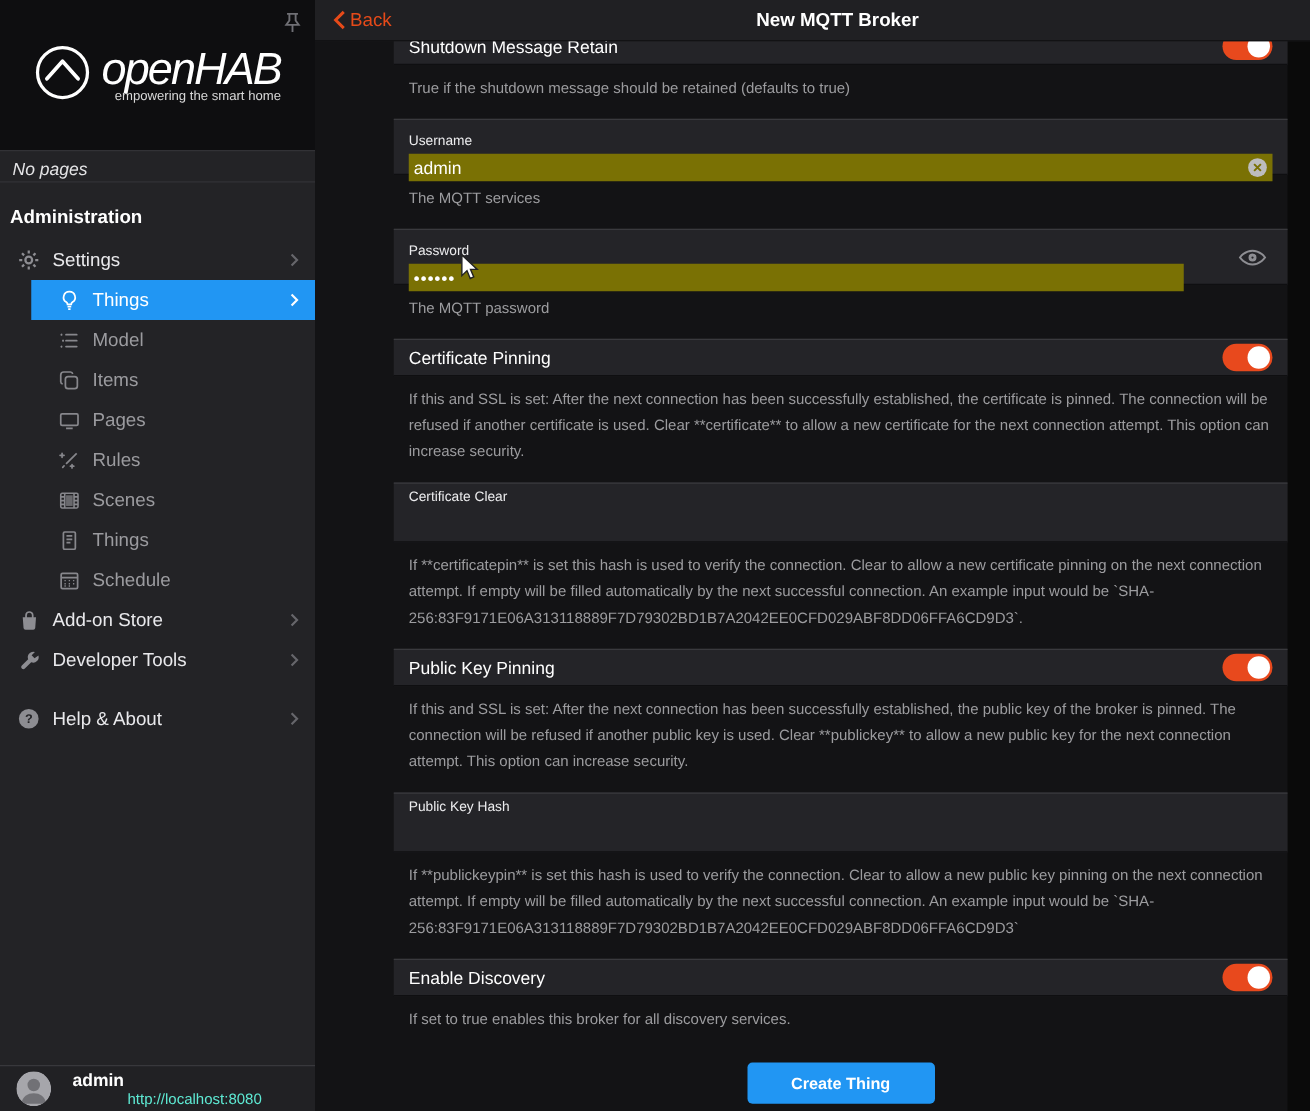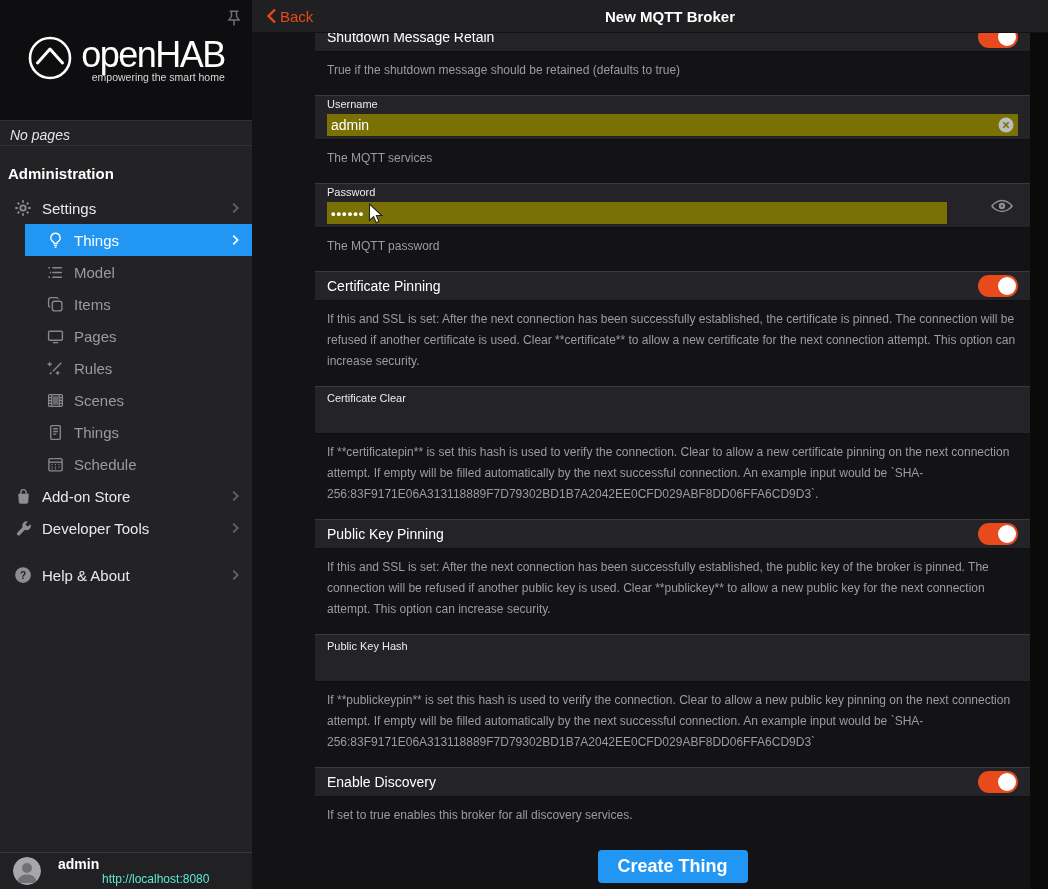--- a/index.html
+++ b/index.html
@@ -7,21 +7,21 @@
     font-family:"Liberation Sans","DejaVu Sans",sans-serif; }
 
   
   .sidebar { position:absolute; left:0; top:0; width:252px; height:889px; background:#232326; }
   .logo-panel { position:relative; height:120px; background:#0e0e10;
     display:flex; align-items:center; justify-content:center; }
   .pin-btn { position:absolute; top:8px; right:8px; width:20px; height:20px; color:#6f6f74; }
   .logo-wrap { display:flex; align-items:center; }
   .logo-mark { margin-right:8px; }
   .logo-texts { display:flex; flex-direction:column; align-items:flex-end; }
-  .logo-word { color:#fff; font-size:36px; font-weight:400; letter-spacing:-1.5px; line-height:36px; }
+  .logo-word { color:#fff; font-size:36px; font-weight:400; letter-spacing:-1.5px; line-height:36px;font-style:italic; }
   .logo-tag { color:#d8d8d8; font-size:10.5px; margin-top:-2px; }
   .no-pages { height:26px; line-height:29px; border-top:1px solid #323236; border-bottom:1px solid #323236;
     color:#e4e4e6; font-style:italic; font-size:14px; padding-left:10px; }
   .side-section-title { padding:19px 0 10px 8px; color:#fff; font-size:15px; font-weight:bold; }
   .side-item { position:relative; height:32px; display:flex; align-items:center;
     padding-left:12px; color:#e9e9ec; font-size:15px; cursor:default; }
   .side-item .s-icon { width:22px; margin-right:8px; color:#8d8d92; display:flex;
     align-items:center; justify-content:center; flex:0 0 22px; }
   .side-item.sub { padding-left:44px; color:#9b9b9f; }
   .side-item.sub .s-icon { color:#87878c; }
@@ -50,33 +50,33 @@
   .content { padding-top:33px; margin-left:63px; }
   .row { background:#242428; border-top:1px solid #3a3a3e; border-bottom:1px solid #0f0f11;
     padding:0 12px; position:relative;gap:19px; }
   .toggle-row { height:30px; display:flex; align-items:center; justify-content:space-between; }
   .row-title { color:#fff; font-size:14px; }
   .first-row { margin-top:-11px; }
   .toggle { position:relative; width:40px; height:22px; background:#e8491d; border-radius:11px;
     flex:0 0 40px; cursor:pointer; }
   .toggle .knob { position:absolute; top:2px; right:2px; width:18px; height:18px;
     background:#fff; border-radius:50%; }
-  .input-row { height:45px; padding-top:2px; }
+  .input-row { height:45px; padding-top:11px; }
   .field-label { color:#ececee; font-size:11px; margin-bottom:4px; }
   .field-wrap { position:relative; }
   .text-field { display:block; width:100%; height:22px; border:none; outline:none;
     background:#7a7104; color:#fff; font-size:14px; padding:0 4px;
     font-family:"Liberation Sans","DejaVu Sans",sans-serif; }
   .text-field.pw { width:620px; font-size:13px; letter-spacing:1px; font-weight:bold; }
   .clear-btn { position:absolute; right:4px; top:3px; width:16px; height:16px; cursor:pointer; }
   .eye-btn { position:absolute; right:16px; top:12px; width:24px; height:20px; color:#8e8e93; cursor:pointer; }
   .textarea-row { height:48px; padding-top:5px; }
   .desc { margin:8px 0 14px; padding:0 12px; color:#9c9c9f; font-size:12px; line-height:21px; }
   .create-btn { display:block; margin:24px auto 0; width:150px; height:33px; background:#2196f3;
-    color:#fff; border:none; border-radius:4px; font-size:18px; font-weight:bold; cursor:pointer;
+    color:#fff; border:none; border-radius:4px; font-size:13px; font-weight:bold; cursor:pointer;
     font-family:"Liberation Sans","DejaVu Sans",sans-serif; }
 
   
   .cursor { position:absolute; left:368px; top:203px; z-index:50; pointer-events:none; }
 </style>
 </head>
 <body>
 
 <div class="sidebar">
   <div class="logo-panel">

